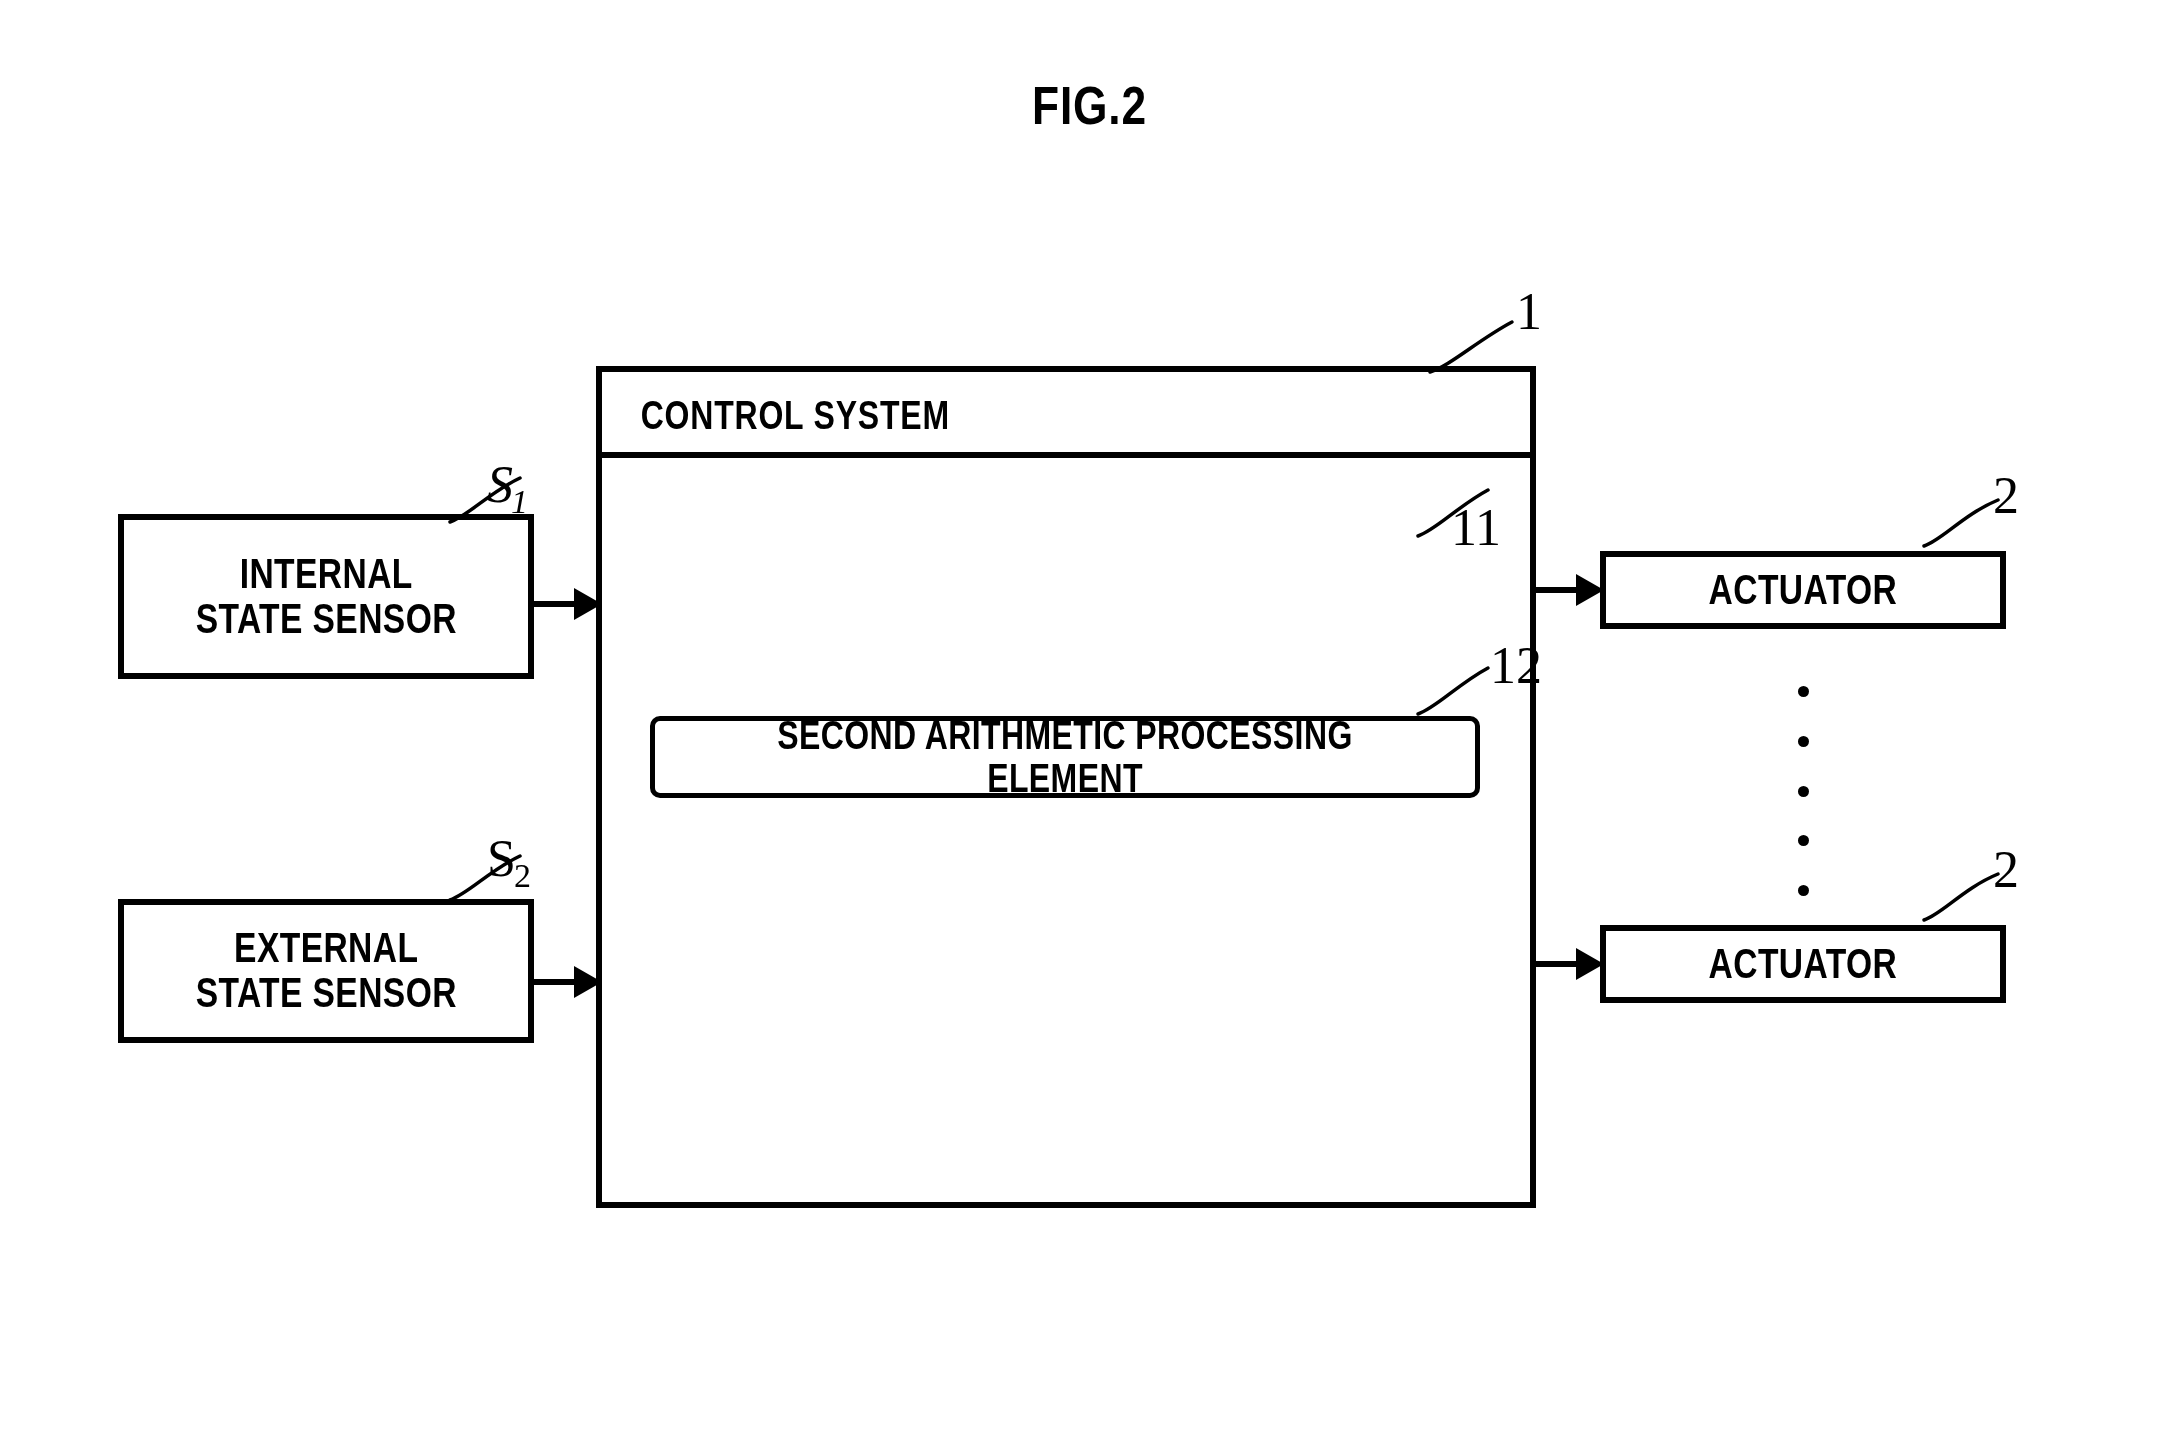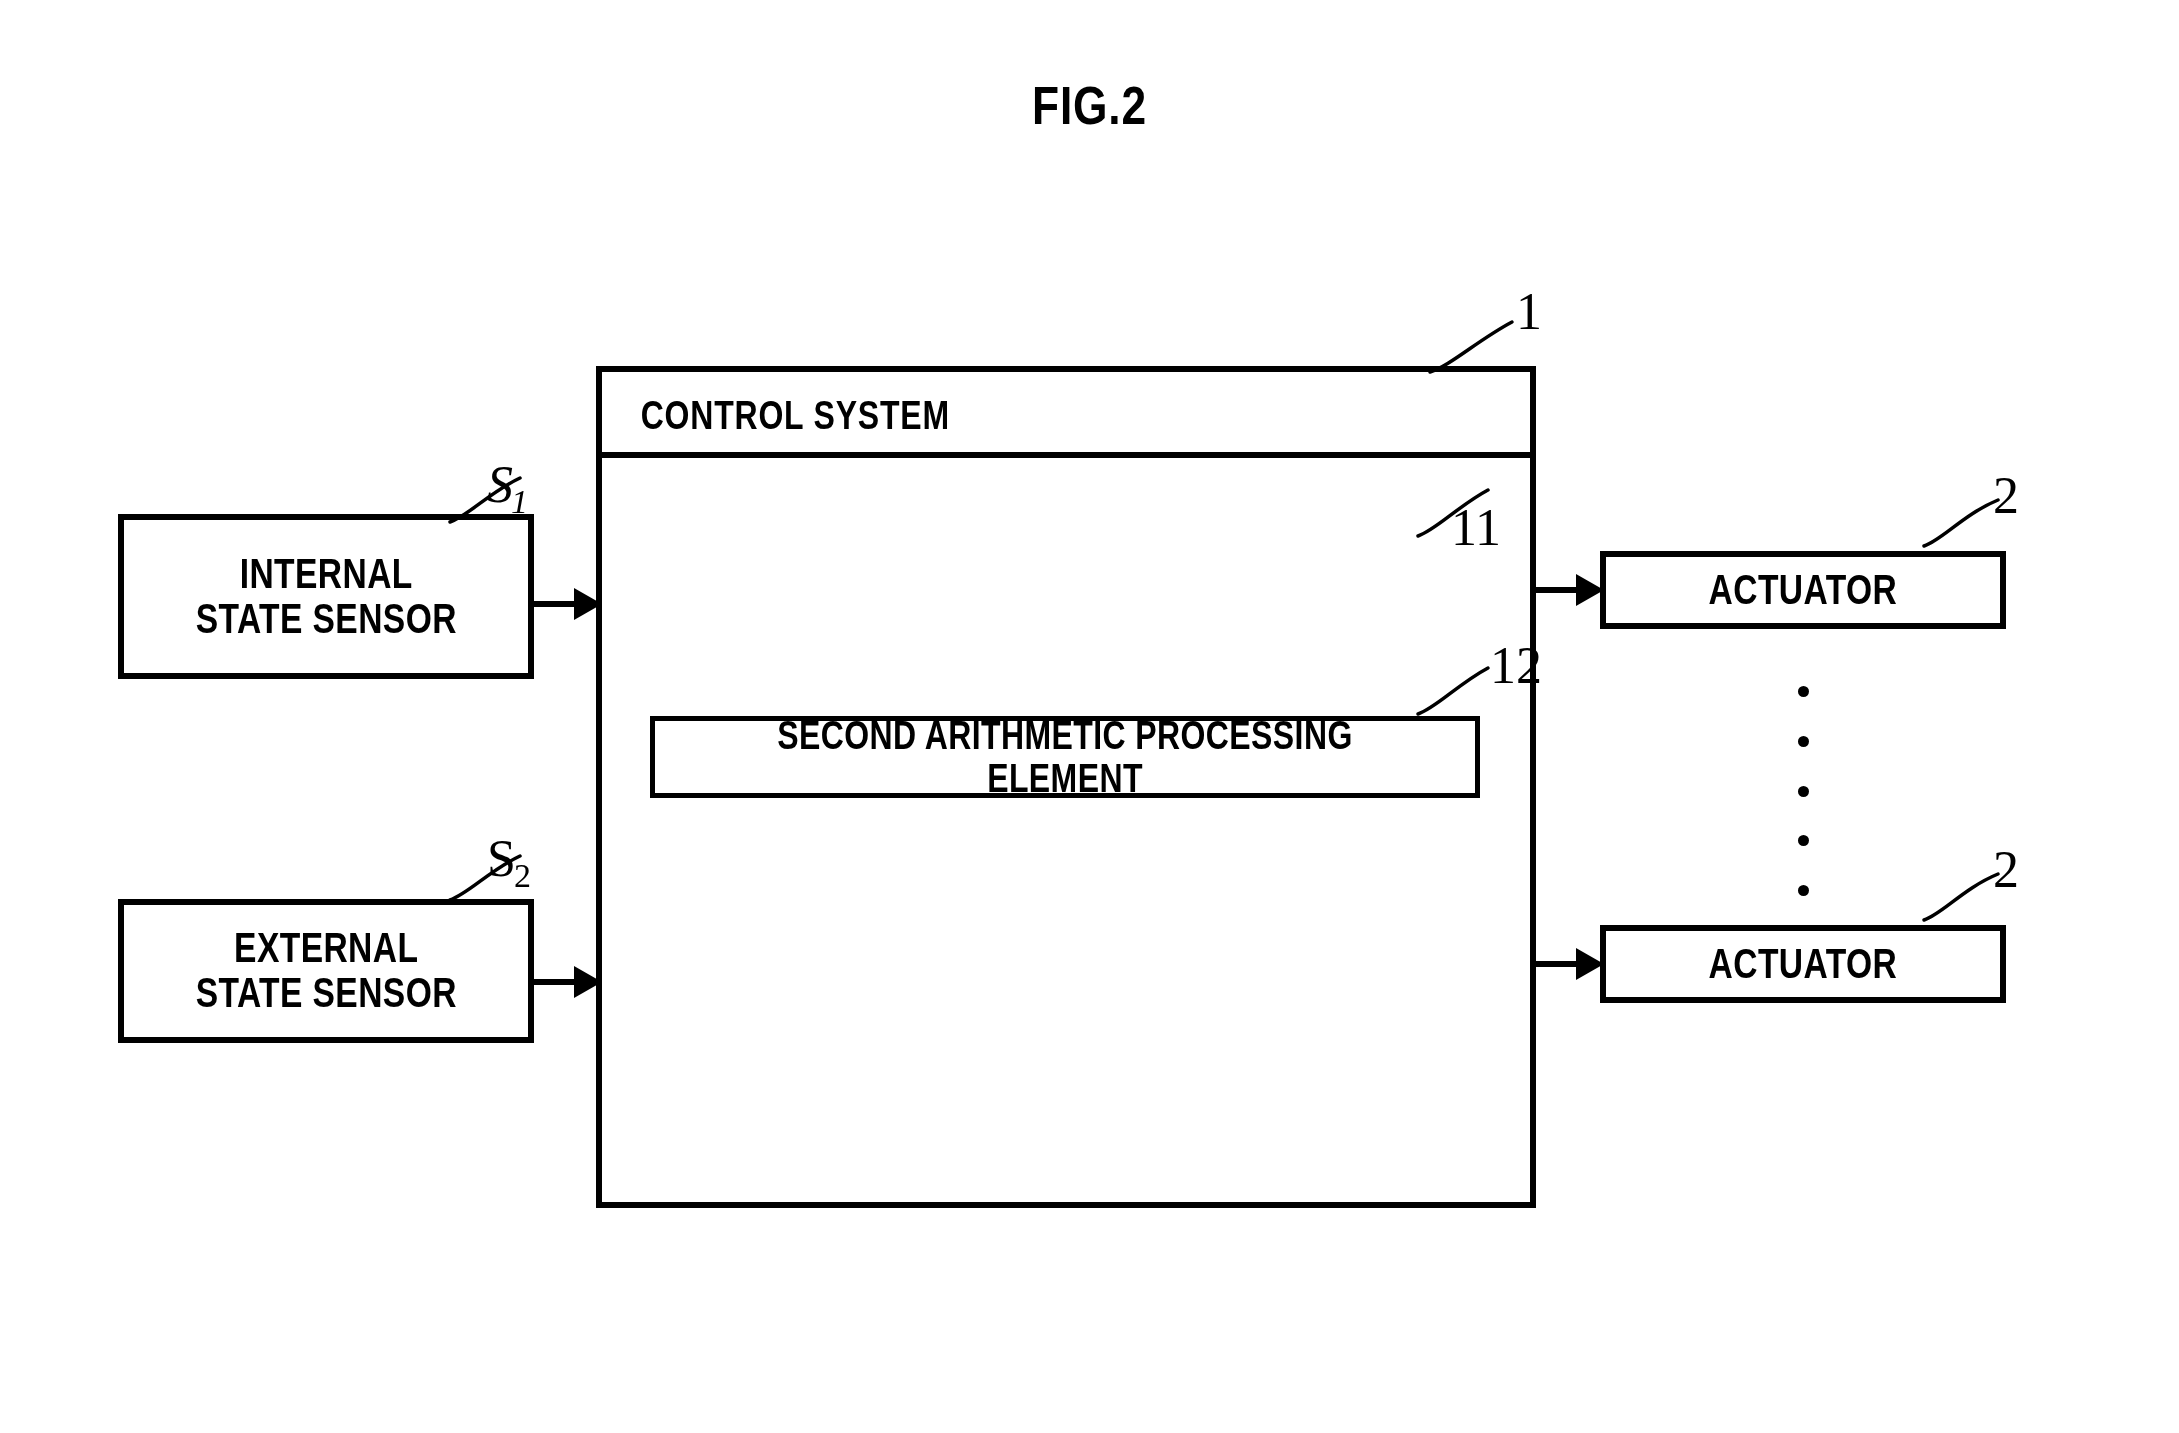--- a/index.html
+++ b/index.html
@@ -104,20 +104,21 @@
     width: 834px;
     height: 80px;
     border-width: 5px;
   }
   #second-arithmetic-box {
     left: 650px;
     top: 716px;
     width: 830px;
     height: 82px;
     border-width: 5px;
+    border-radius: 10px;
   }
   #first-arithmetic-box .block-label,
   #second-arithmetic-box .block-label {
     font-size: 40px;
   }
 
   
   #internal-sensor-box {
     left: 118px;
     top: 514px;

